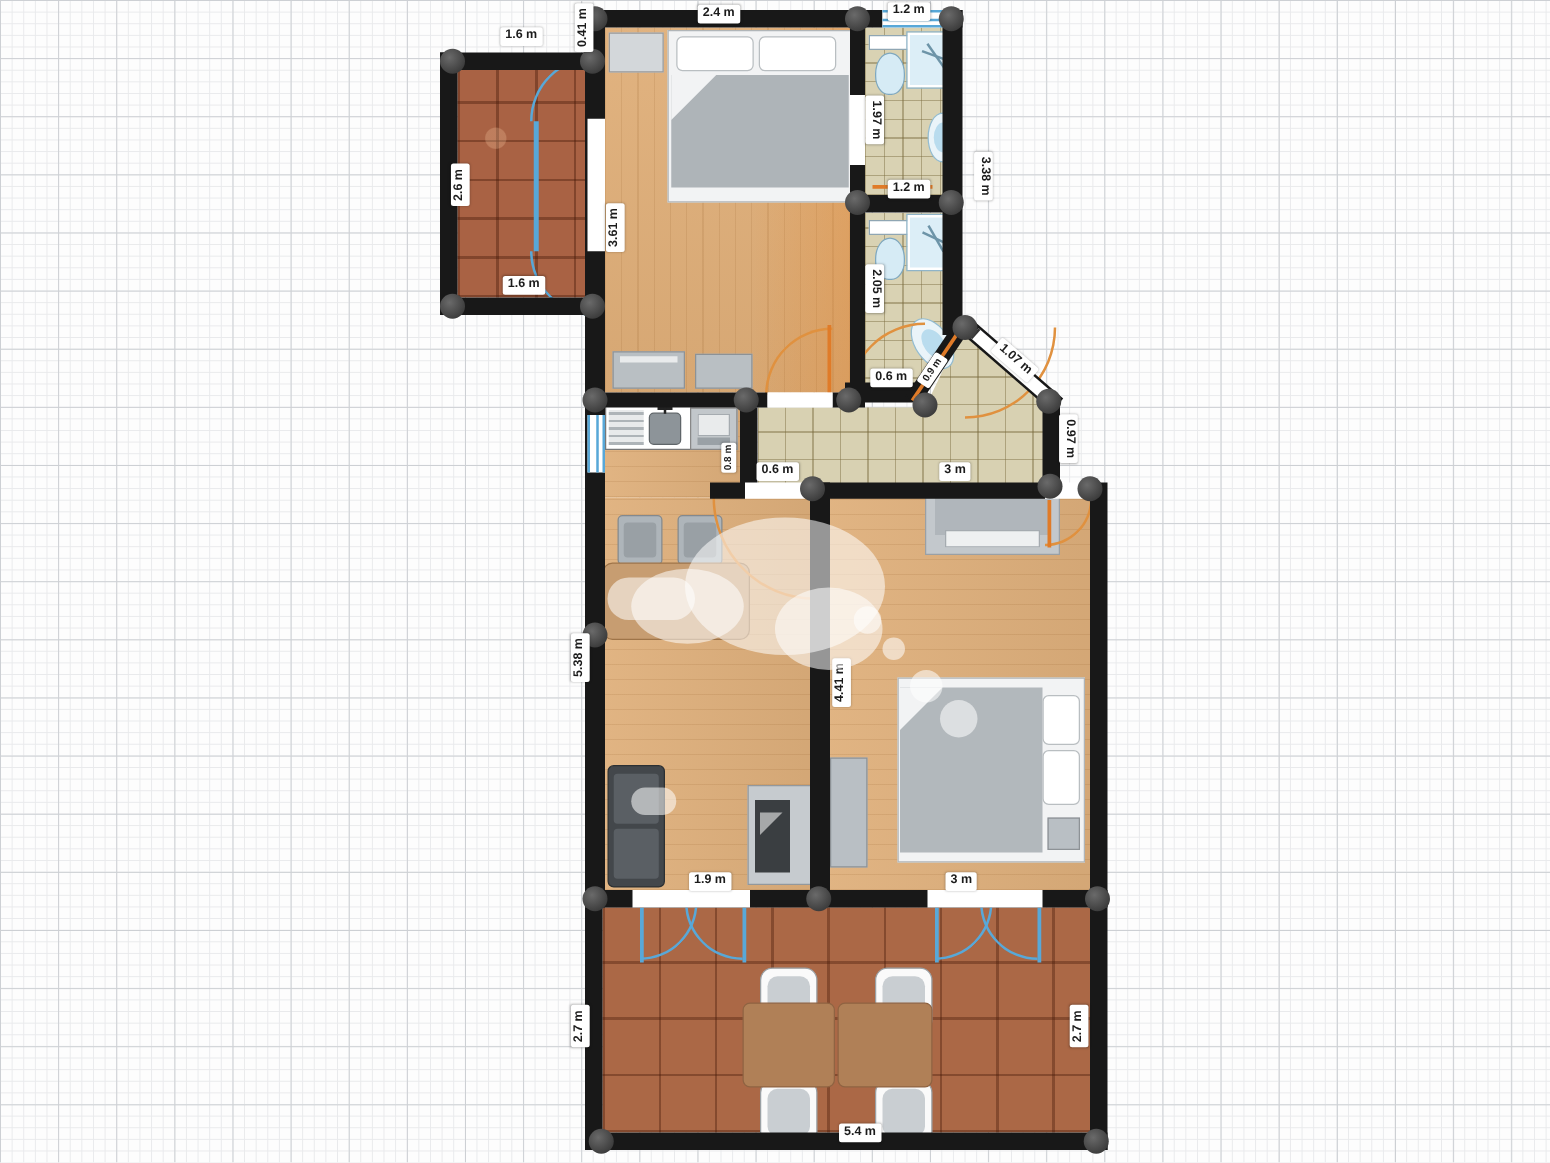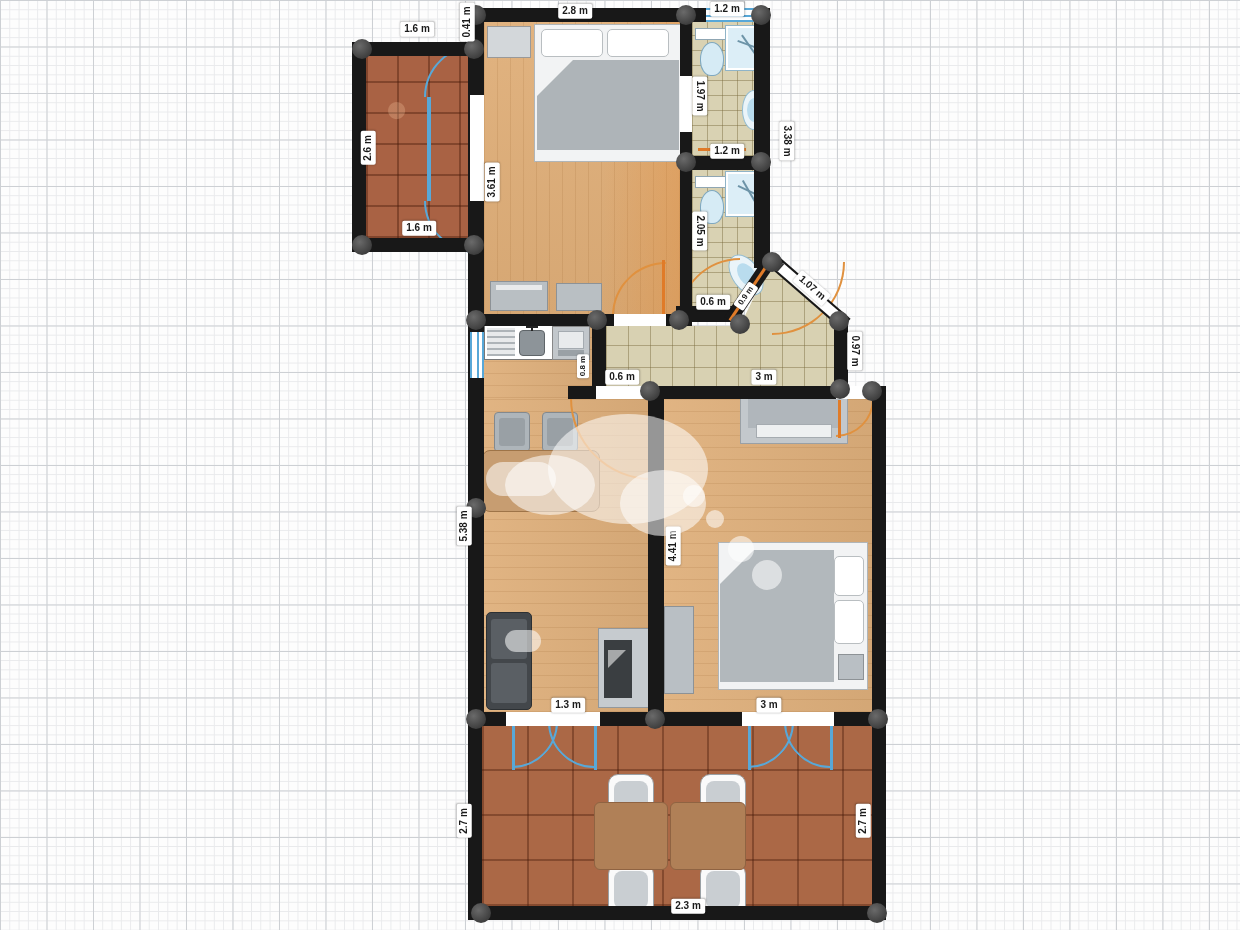--- a/index.html
+++ b/index.html
@@ -202,41 +202,41 @@
   <div class="dot" style="left:476px;top:719px"></div>
   <div class="dot" style="left:655px;top:719px"></div>
   <div class="dot" style="left:878px;top:719px"></div>
   <div class="dot" style="left:481px;top:913px"></div>
   <div class="dot" style="left:877px;top:913px"></div>
 
   <span class="lbl" style="left:417px;top:29px">1.6 m</span>
   <span class="lbl" style="left:368px;top:148px;transform:translate(-50%,-50%) rotate(-90deg)">2.6 m</span>
   <span class="lbl" style="left:419px;top:228px">1.6 m</span>
   <span class="lbl" style="left:467px;top:22px;transform:translate(-50%,-50%) rotate(-90deg)">0.41 m</span>
-  <span class="lbl" style="left:575px;top:11px">2.8 m</span>
+  <span class="lbl" style="left:575px;top:11px">2.4 m</span>
   <span class="lbl" style="left:727px;top:9px">1.2 m</span>
   <span class="lbl" style="left:492px;top:182px;transform:translate(-50%,-50%) rotate(-90deg)">3.61 m</span>
   <span class="lbl" style="left:700px;top:96px;transform:translate(-50%,-50%) rotate(90deg)">1.97 m</span>
   <span class="lbl" style="left:727px;top:151px">1.2 m</span>
   <span class="lbl" style="left:787px;top:141px;transform:translate(-50%,-50%) rotate(90deg)">3.38 m</span>
   <span class="lbl" style="left:700px;top:231px;transform:translate(-50%,-50%) rotate(90deg)">2.05 m</span>
   <span class="lbl" style="left:713px;top:302px">0.6 m</span>
   <span class="lbl" style="left:746px;top:296px;font-size:8px;transform:translate(-50%,-50%) rotate(-56deg)">0.9 m</span>
   <span class="lbl" style="left:812px;top:288px;transform:translate(-50%,-50%) rotate(41deg)">1.07 m</span>
   <span class="lbl" style="left:855px;top:351px;transform:translate(-50%,-50%) rotate(90deg)">0.97 m</span>
   <span class="lbl" style="left:622px;top:377px">0.6 m</span>
   <span class="lbl" style="left:764px;top:377px">3 m</span>
   <span class="lbl" style="left:583px;top:366px;font-size:8px;padding:1px 2px;transform:translate(-50%,-50%) rotate(-90deg)">0.8 m</span>
   <span class="lbl" style="left:464px;top:526px;transform:translate(-50%,-50%) rotate(-90deg)">5.38 m</span>
   <span class="lbl" style="left:673px;top:546px;transform:translate(-50%,-50%) rotate(-90deg)">4.41 m</span>
-  <span class="lbl" style="left:568px;top:705px">1.3 m</span>
+  <span class="lbl" style="left:568px;top:705px">1.9 m</span>
   <span class="lbl" style="left:769px;top:705px">3 m</span>
   <span class="lbl" style="left:464px;top:821px;transform:translate(-50%,-50%) rotate(-90deg)">2.7 m</span>
   <span class="lbl" style="left:863px;top:821px;transform:translate(-50%,-50%) rotate(-90deg)">2.7 m</span>
-  <span class="lbl" style="left:688px;top:906px">2.3 m</span>
+  <span class="lbl" style="left:688px;top:906px">5.4 m</span>
 
   <div class="blob" style="left:548px;top:414px;width:160px;height:110px;border-radius:50%"></div>
   <div class="blob" style="left:505px;top:455px;width:90px;height:60px;border-radius:50%"></div>
   <div class="blob" style="left:486px;top:462px;width:70px;height:34px;border-radius:17px"></div>
   <div class="blob" style="left:620px;top:470px;width:86px;height:66px;border-radius:50%"></div>
   <div class="blob" style="left:683px;top:485px;width:22px;height:22px;border-radius:50%"></div>
   <div class="blob" style="left:706px;top:510px;width:18px;height:18px;border-radius:50%"></div>
   <div class="blob" style="left:728px;top:536px;width:26px;height:26px;border-radius:50%"></div>
   <div class="blob" style="left:752px;top:560px;width:30px;height:30px;border-radius:50%"></div>
   <div class="blob" style="left:505px;top:630px;width:36px;height:22px;border-radius:11px"></div>

